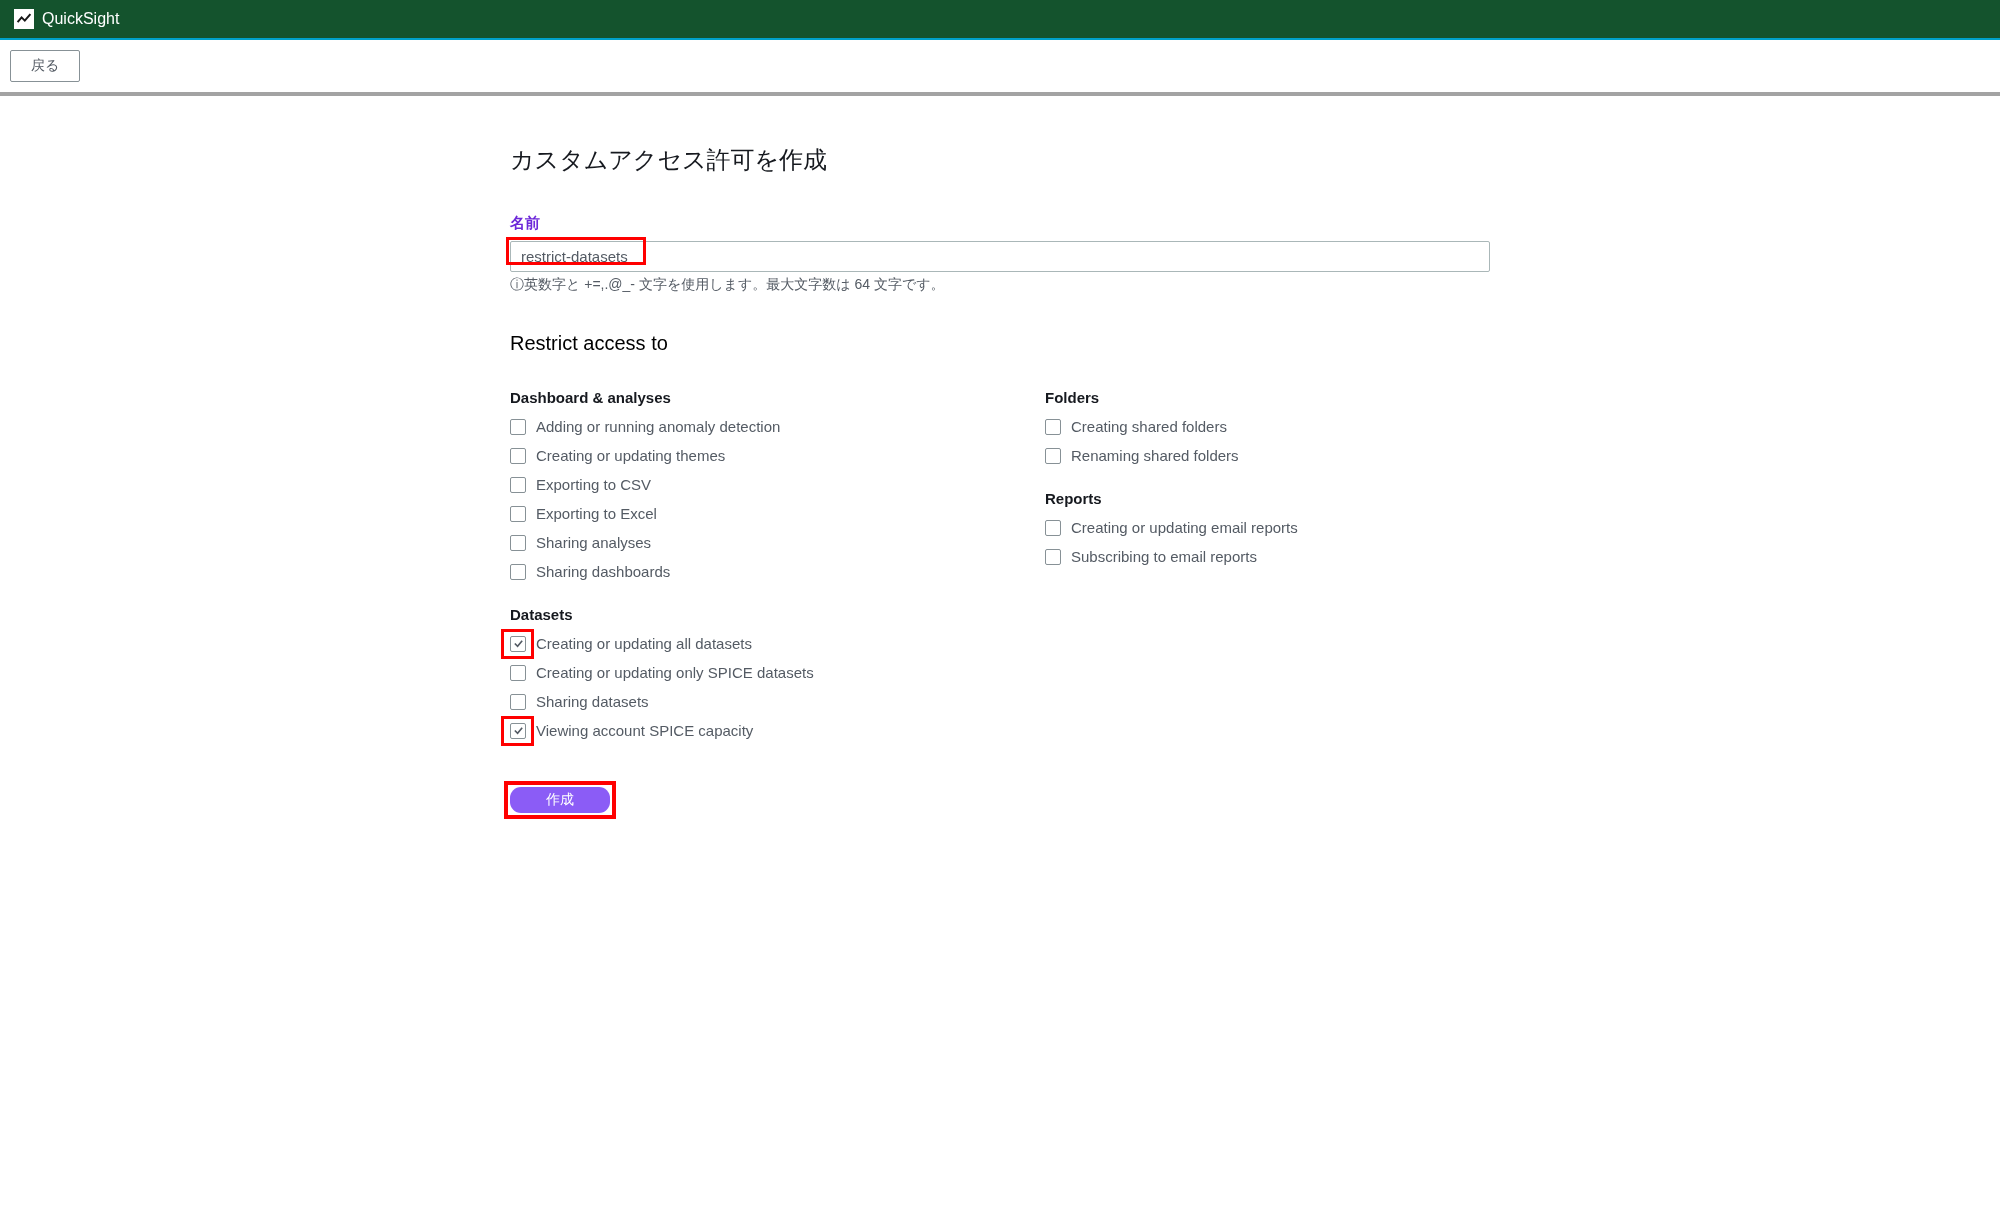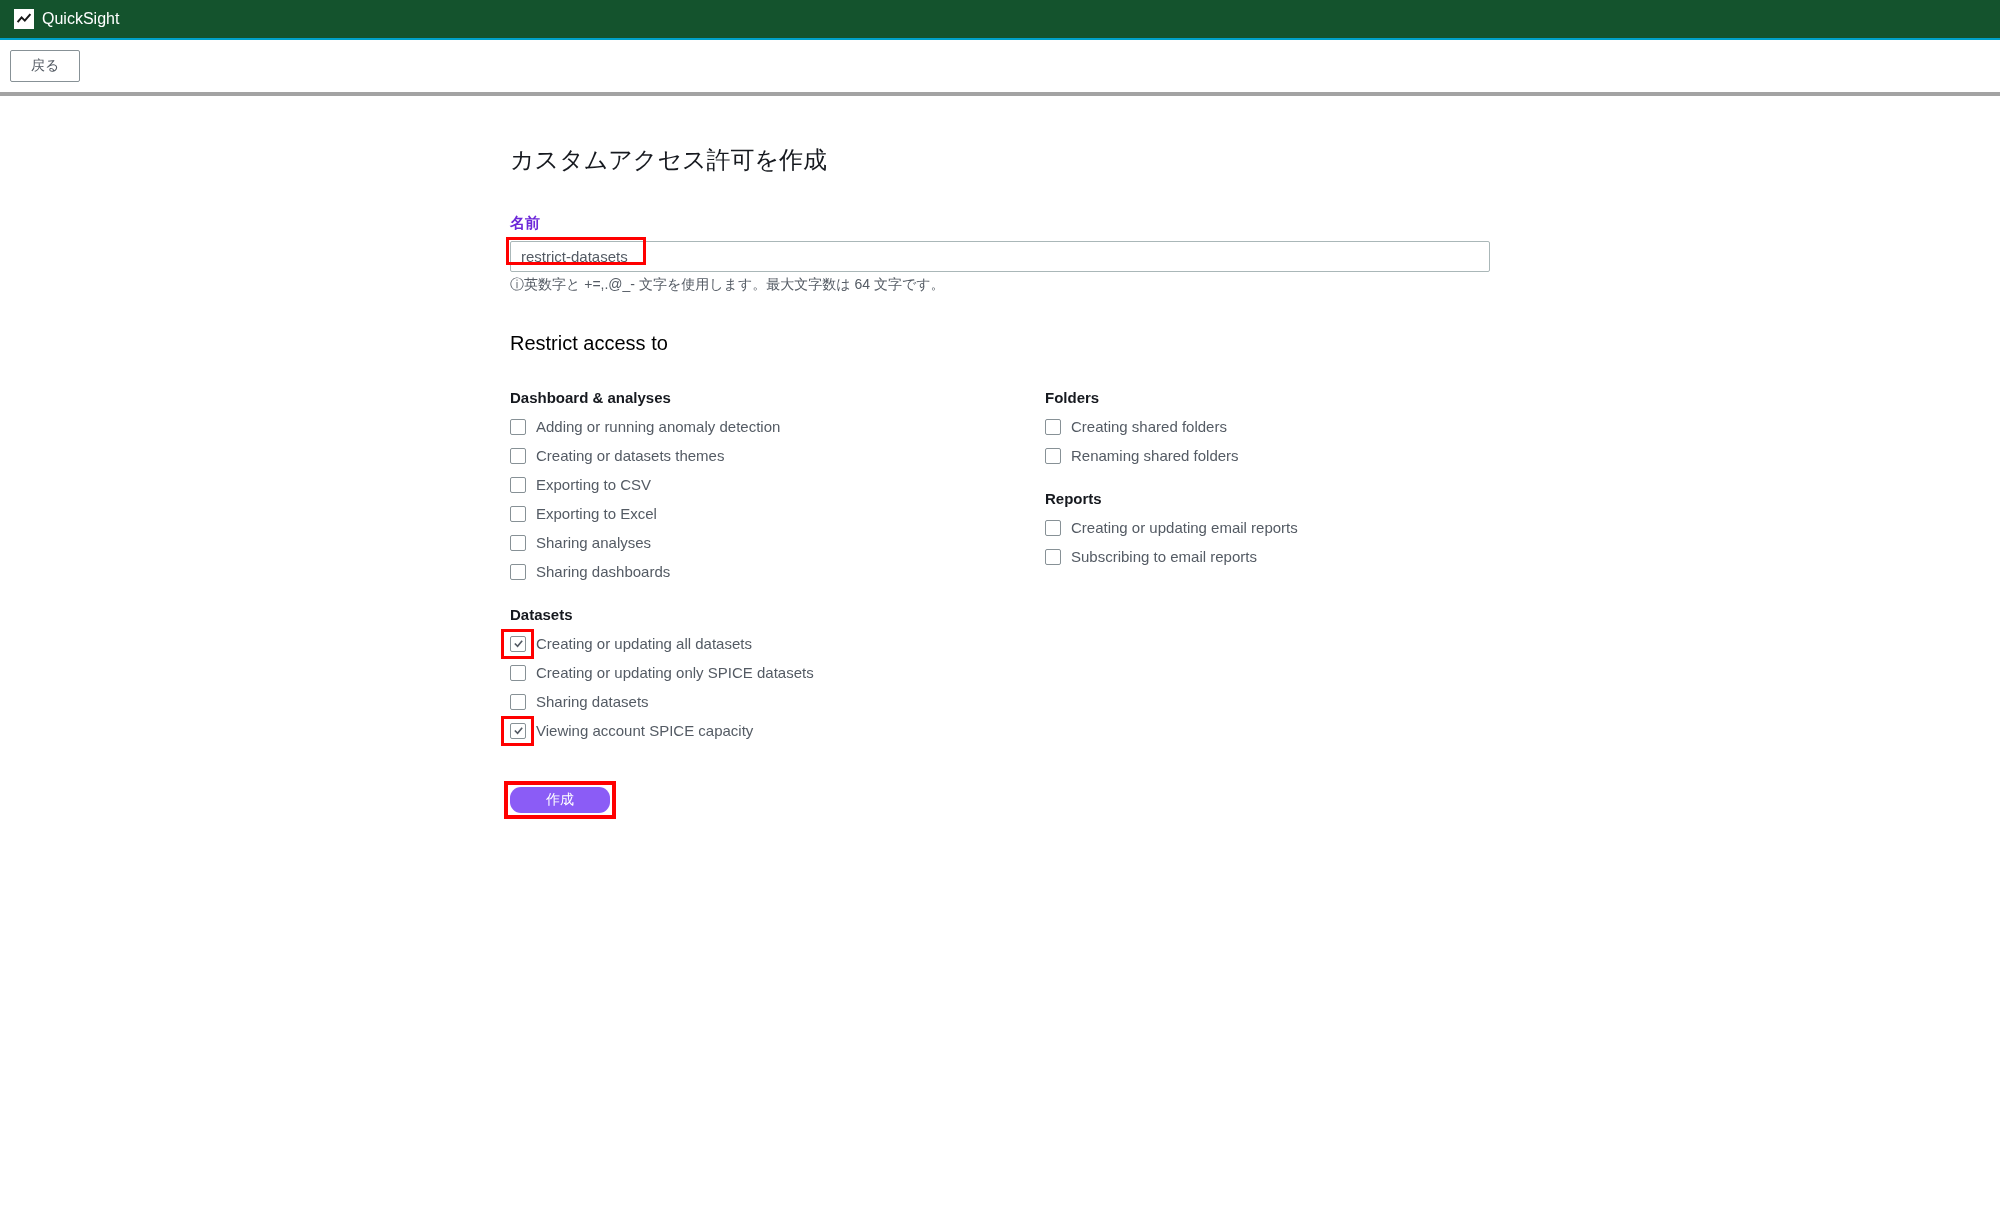--- a/index.html
+++ b/index.html
@@ -199,21 +199,21 @@
   <div class="columns">
     <div class="col" id="col-left">
         <div class="group">
           <div class="group-title">Dashboard &amp; analyses</div>
           <div class="chk-row">
             <span class="chk"></span>
             <span class="chk-label">Adding or running anomaly detection</span>
           </div>
           <div class="chk-row">
             <span class="chk"></span>
-            <span class="chk-label">Creating or datasets themes</span>
+            <span class="chk-label">Creating or updating themes</span>
           </div>
           <div class="chk-row">
             <span class="chk"></span>
             <span class="chk-label">Exporting to CSV</span>
           </div>
           <div class="chk-row">
             <span class="chk"></span>
             <span class="chk-label">Exporting to Excel</span>
           </div>
           <div class="chk-row">

